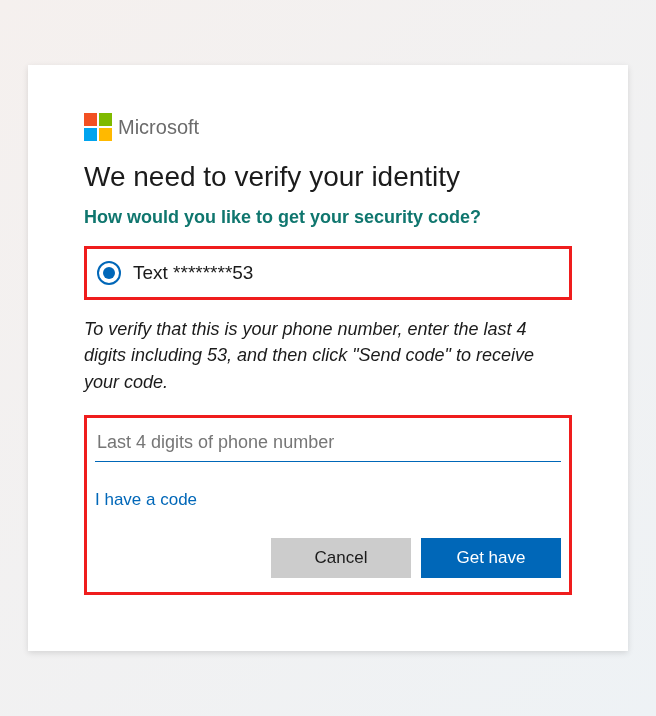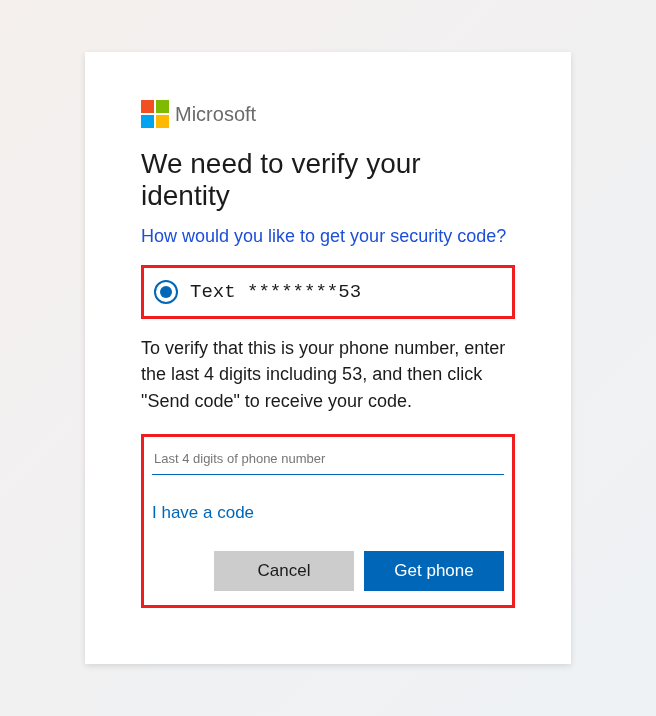--- a/index.html
+++ b/index.html
@@ -7,21 +7,21 @@
       font-family: "Segoe UI", -apple-system, BlinkMacSystemFont, sans-serif;
       background: linear-gradient(135deg, #f5f0ee 0%, #eef2f5 100%);
       width: 656px;
       height: 716px;
       display: flex;
       align-items: center;
       justify-content: center;
     }
     .card {
       background: #fff;
-      width: 486px;
+      width: 600px;
       padding: 48px 56px 56px 56px;
       box-shadow: 0 2px 6px rgba(0,0,0,0.12);
     }
     .logo-row {
       display: flex;
       align-items: center;
       gap: 6px;
       margin-bottom: 20px;
     }
     .ms-logo {
@@ -32,52 +32,52 @@
       grid-template-rows: 1fr 1fr;
       gap: 2px;
     }
     .ms-logo > div { width: 100%; height: 100%; }
     .ms-logo .r { background: #f25022; }
     .ms-logo .g { background: #7fba00; }
     .ms-logo .b { background: #00a4ef; }
     .ms-logo .y { background: #ffb900; }
     .brand-text { font-size: 20px; color: #6b6b6b; font-weight: 500; }
     .heading { font-size: 28px; font-weight: 400; color: #1b1b1b; margin-bottom: 14px; }
-    .subtext { font-size: 18px; color: #1d4ed8; margin-bottom: 18px; font-weight: 400; }
+    .subtext { font-size: 18px; color: #0f766e; margin-bottom: 18px; font-weight: 700; }
     .radio-highlight {
       border: 3px solid #ef1d1d;
       padding: 12px 10px;
       margin-bottom: 16px;
       display: flex;
       align-items: center;
       gap: 12px;
     }
     .radio {
       width: 24px;
       height: 24px;
       border: 2px solid #0067b8;
       border-radius: 50%;
       display: flex;
       align-items: center;
       justify-content: center;
       cursor: pointer;
       flex-shrink: 0;
     }
     .radio .dot { width: 12px; height: 12px; background: #0067b8; border-radius: 50%; }
-    .radio-label { font-size: 19px; color: #1b1b1b; font-family: Liberation Mono, monospace; }
-    .instruction { font-size: 18px; color: #1b1b1b; line-height: 1.45; margin-bottom: 20px; }
+    .radio-label { font-size: 19px; color: #1b1b1b; }
+    .instruction { font-size: 18px; color: #1b1b1b; line-height: 1.45; margin-bottom: 20px; font-style: italic; }
     .form-highlight {
       border: 3px solid #ef1d1d;
       padding: 8px 8px 14px 8px;
     }
     .input {
       width: 100%;
       border: none;
       border-bottom: 1px solid #0067b8;
-      font-size: 13px;
+      font-size: 18px;
       padding: 6px 2px 8px 2px;
       outline: none;
       color: #1b1b1b;
       font-family: inherit;
       margin-bottom: 28px;
     }
     .input::placeholder { color: #767676; }
     .link {
       display: block;
       color: #0067b8;
@@ -130,17 +130,17 @@
 
   <p class="instruction">To verify that this is your phone number, enter the last 4 digits including 53, and then click "Send code" to receive your code.</p>
 
   <div class="form-highlight">
     <input class="input" type="text" placeholder="Last 4 digits of phone number" style="">
 
     <a class="link">I have a code</a>
 
     <div class="button-row">
       <button class="btn btn-secondary">Cancel</button>
-      <button class="btn btn-primary">Get phone</button>
+      <button class="btn btn-primary">Get have</button>
     </div>
   </div>
 
 </div>
 
 </body></html>

